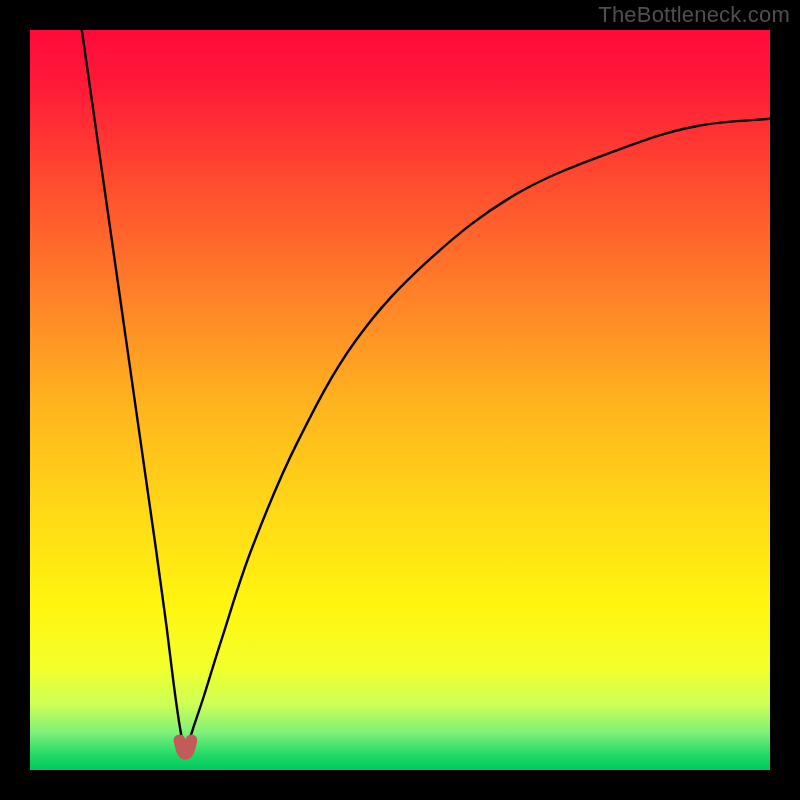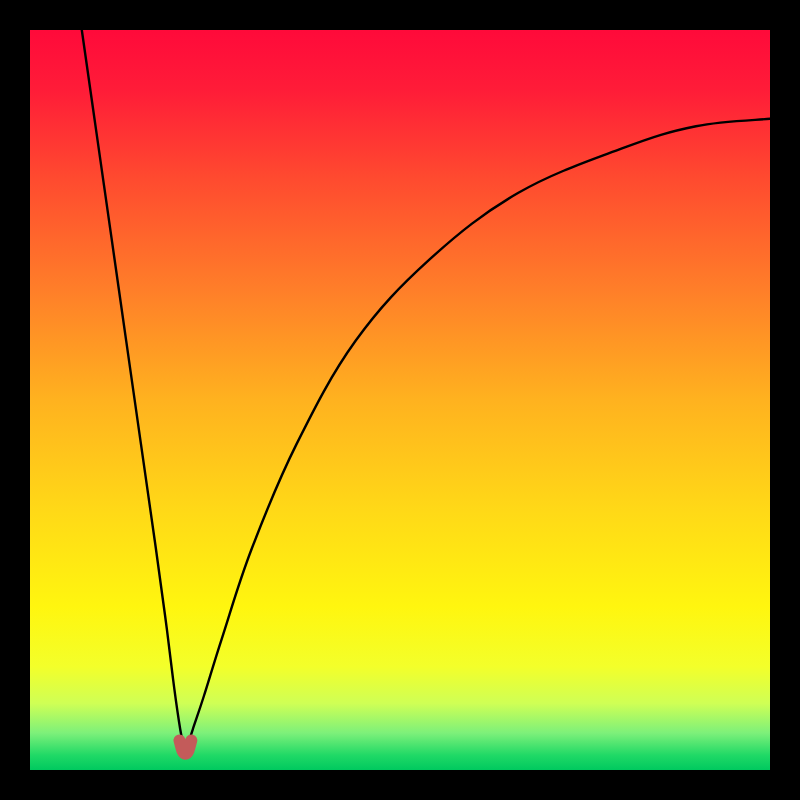--- a/index.html
+++ b/index.html
@@ -51,20 +51,21 @@
     font-size: 22px;
     color: #4f4f4f;
     letter-spacing: 0.2px;
   }
 </style>
 </head>
 <body>
 
 <div class="frame">
 
+  <div class="watermark">TheBottleneck.com</div>
 
   <div class="plot-area">
     <svg class="plot-svg" viewBox="0 0 740 740" preserveAspectRatio="none">
       <defs>
         <linearGradient id="bg-grad" x1="0" y1="0" x2="0" y2="1">
         <stop offset="0.0%" stop-color="#ff0a3a"></stop>
             <stop offset="8.0%" stop-color="#ff1c38"></stop>
             <stop offset="20.0%" stop-color="#ff4a2f"></stop>
             <stop offset="35.0%" stop-color="#ff7e29"></stop>
             <stop offset="50.0%" stop-color="#ffb21f"></stop>

